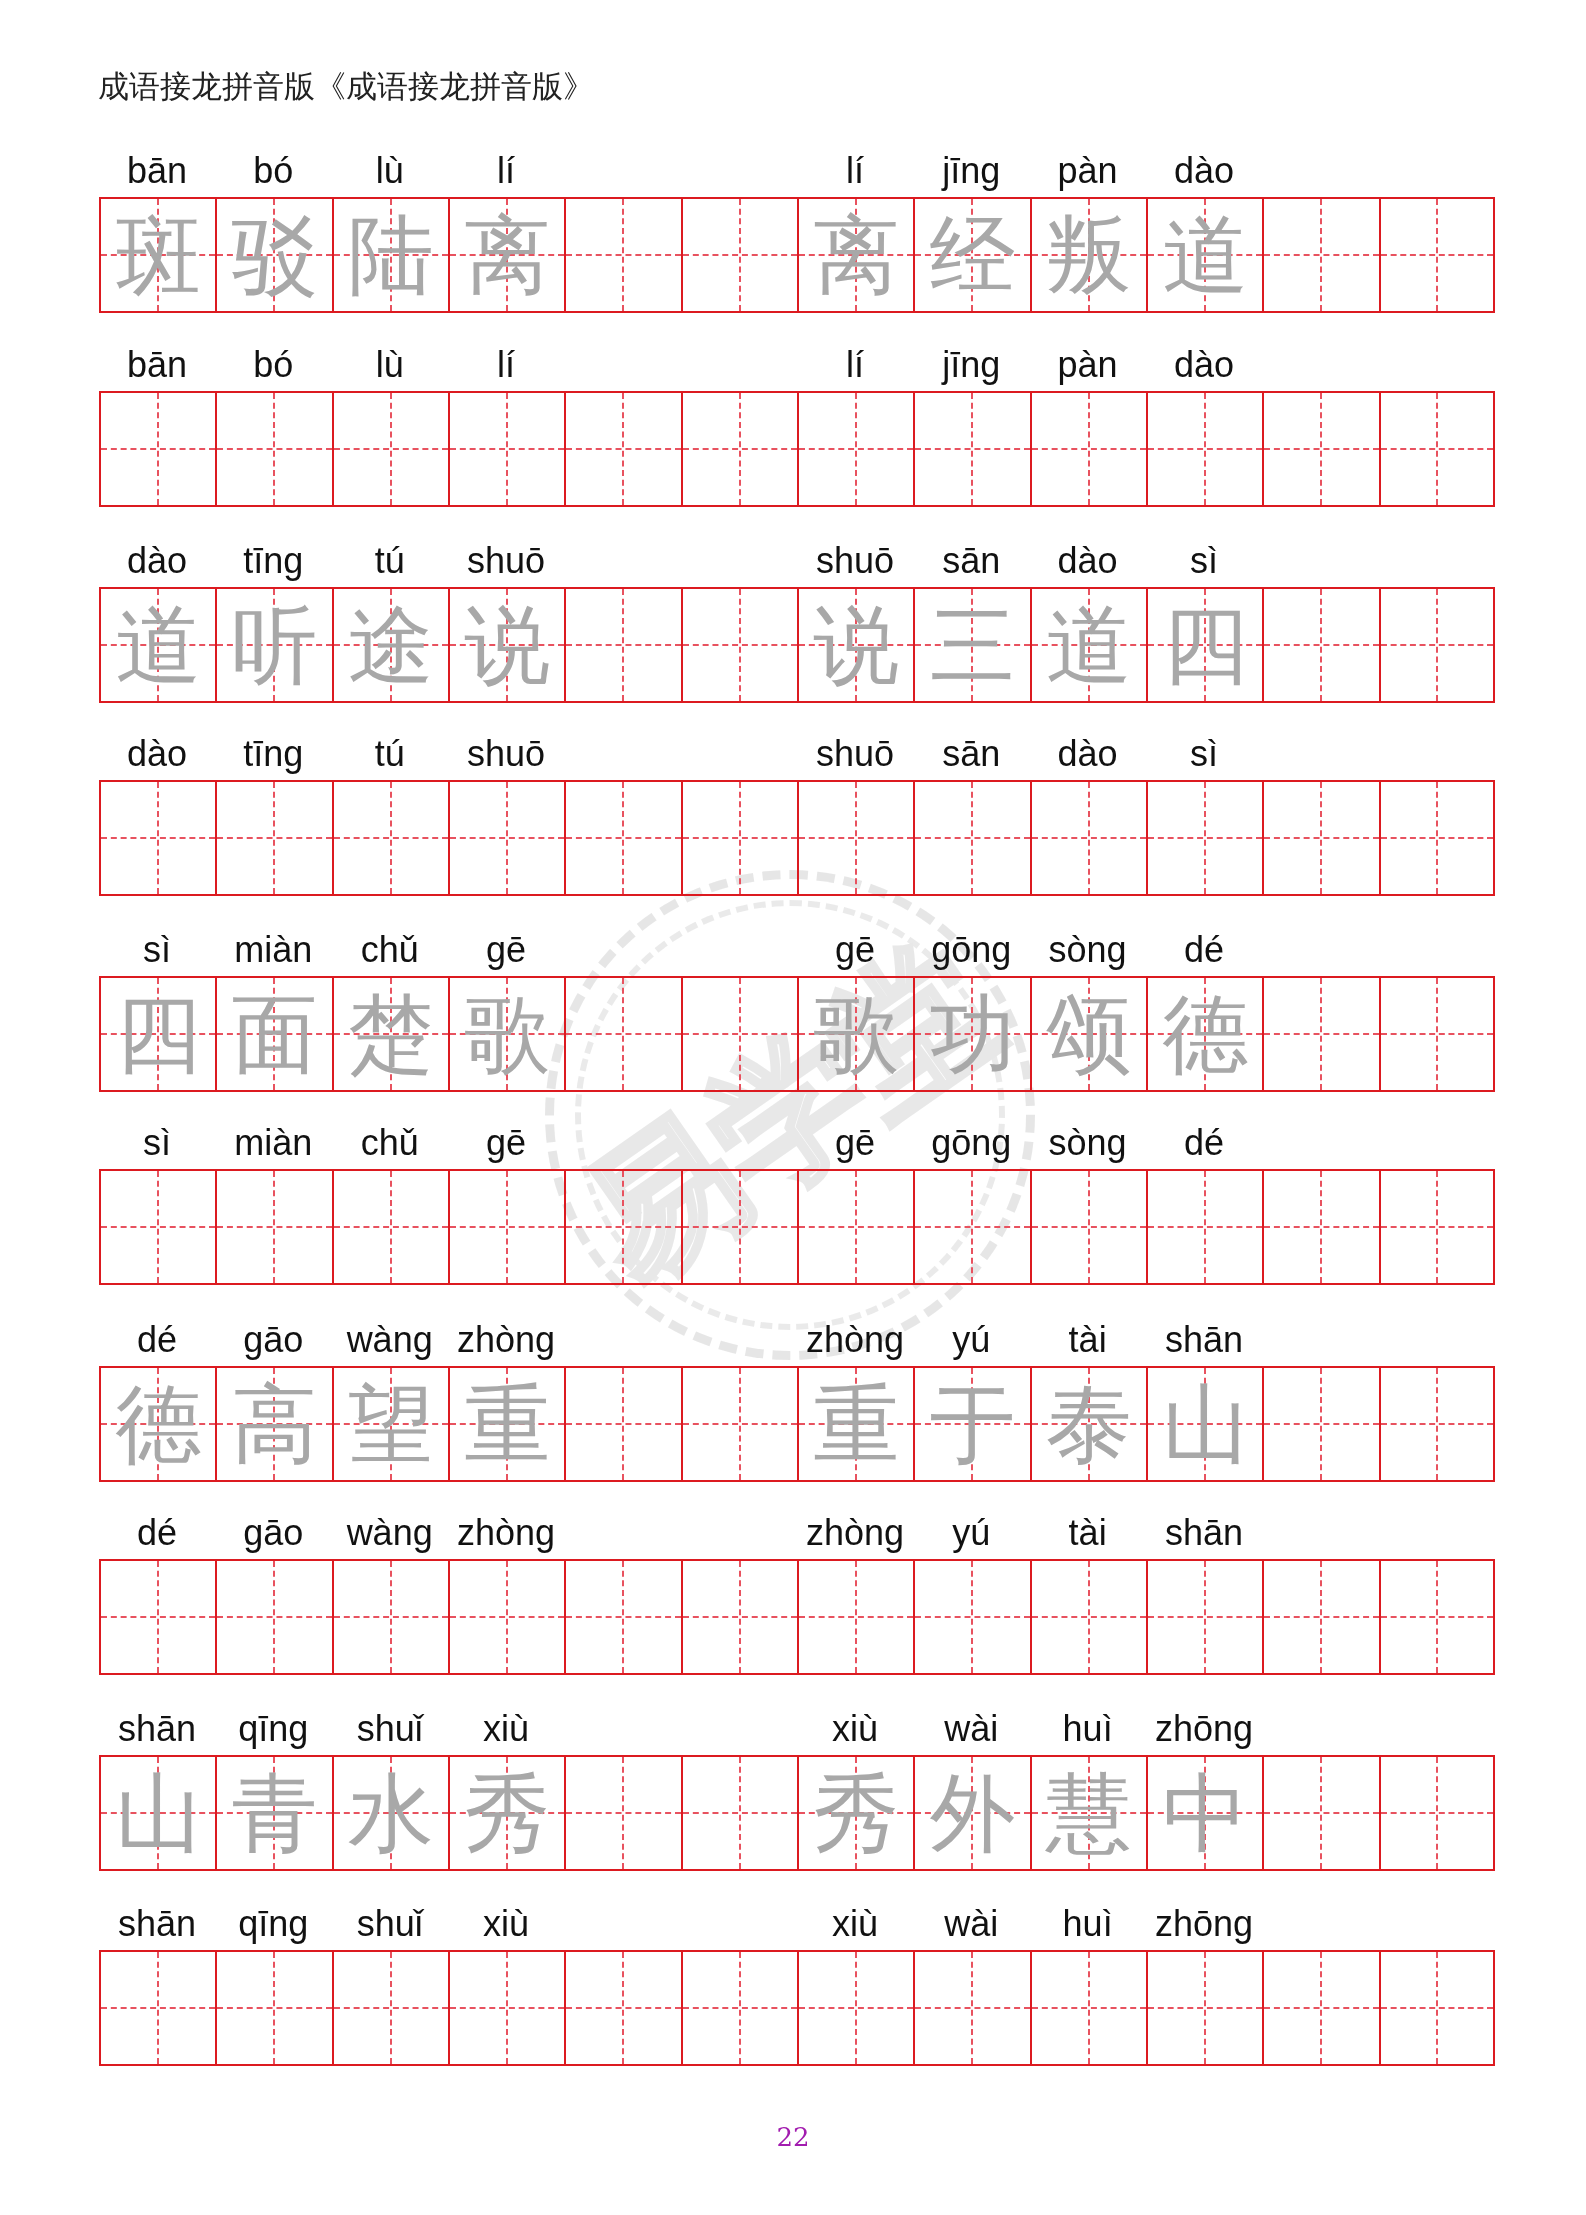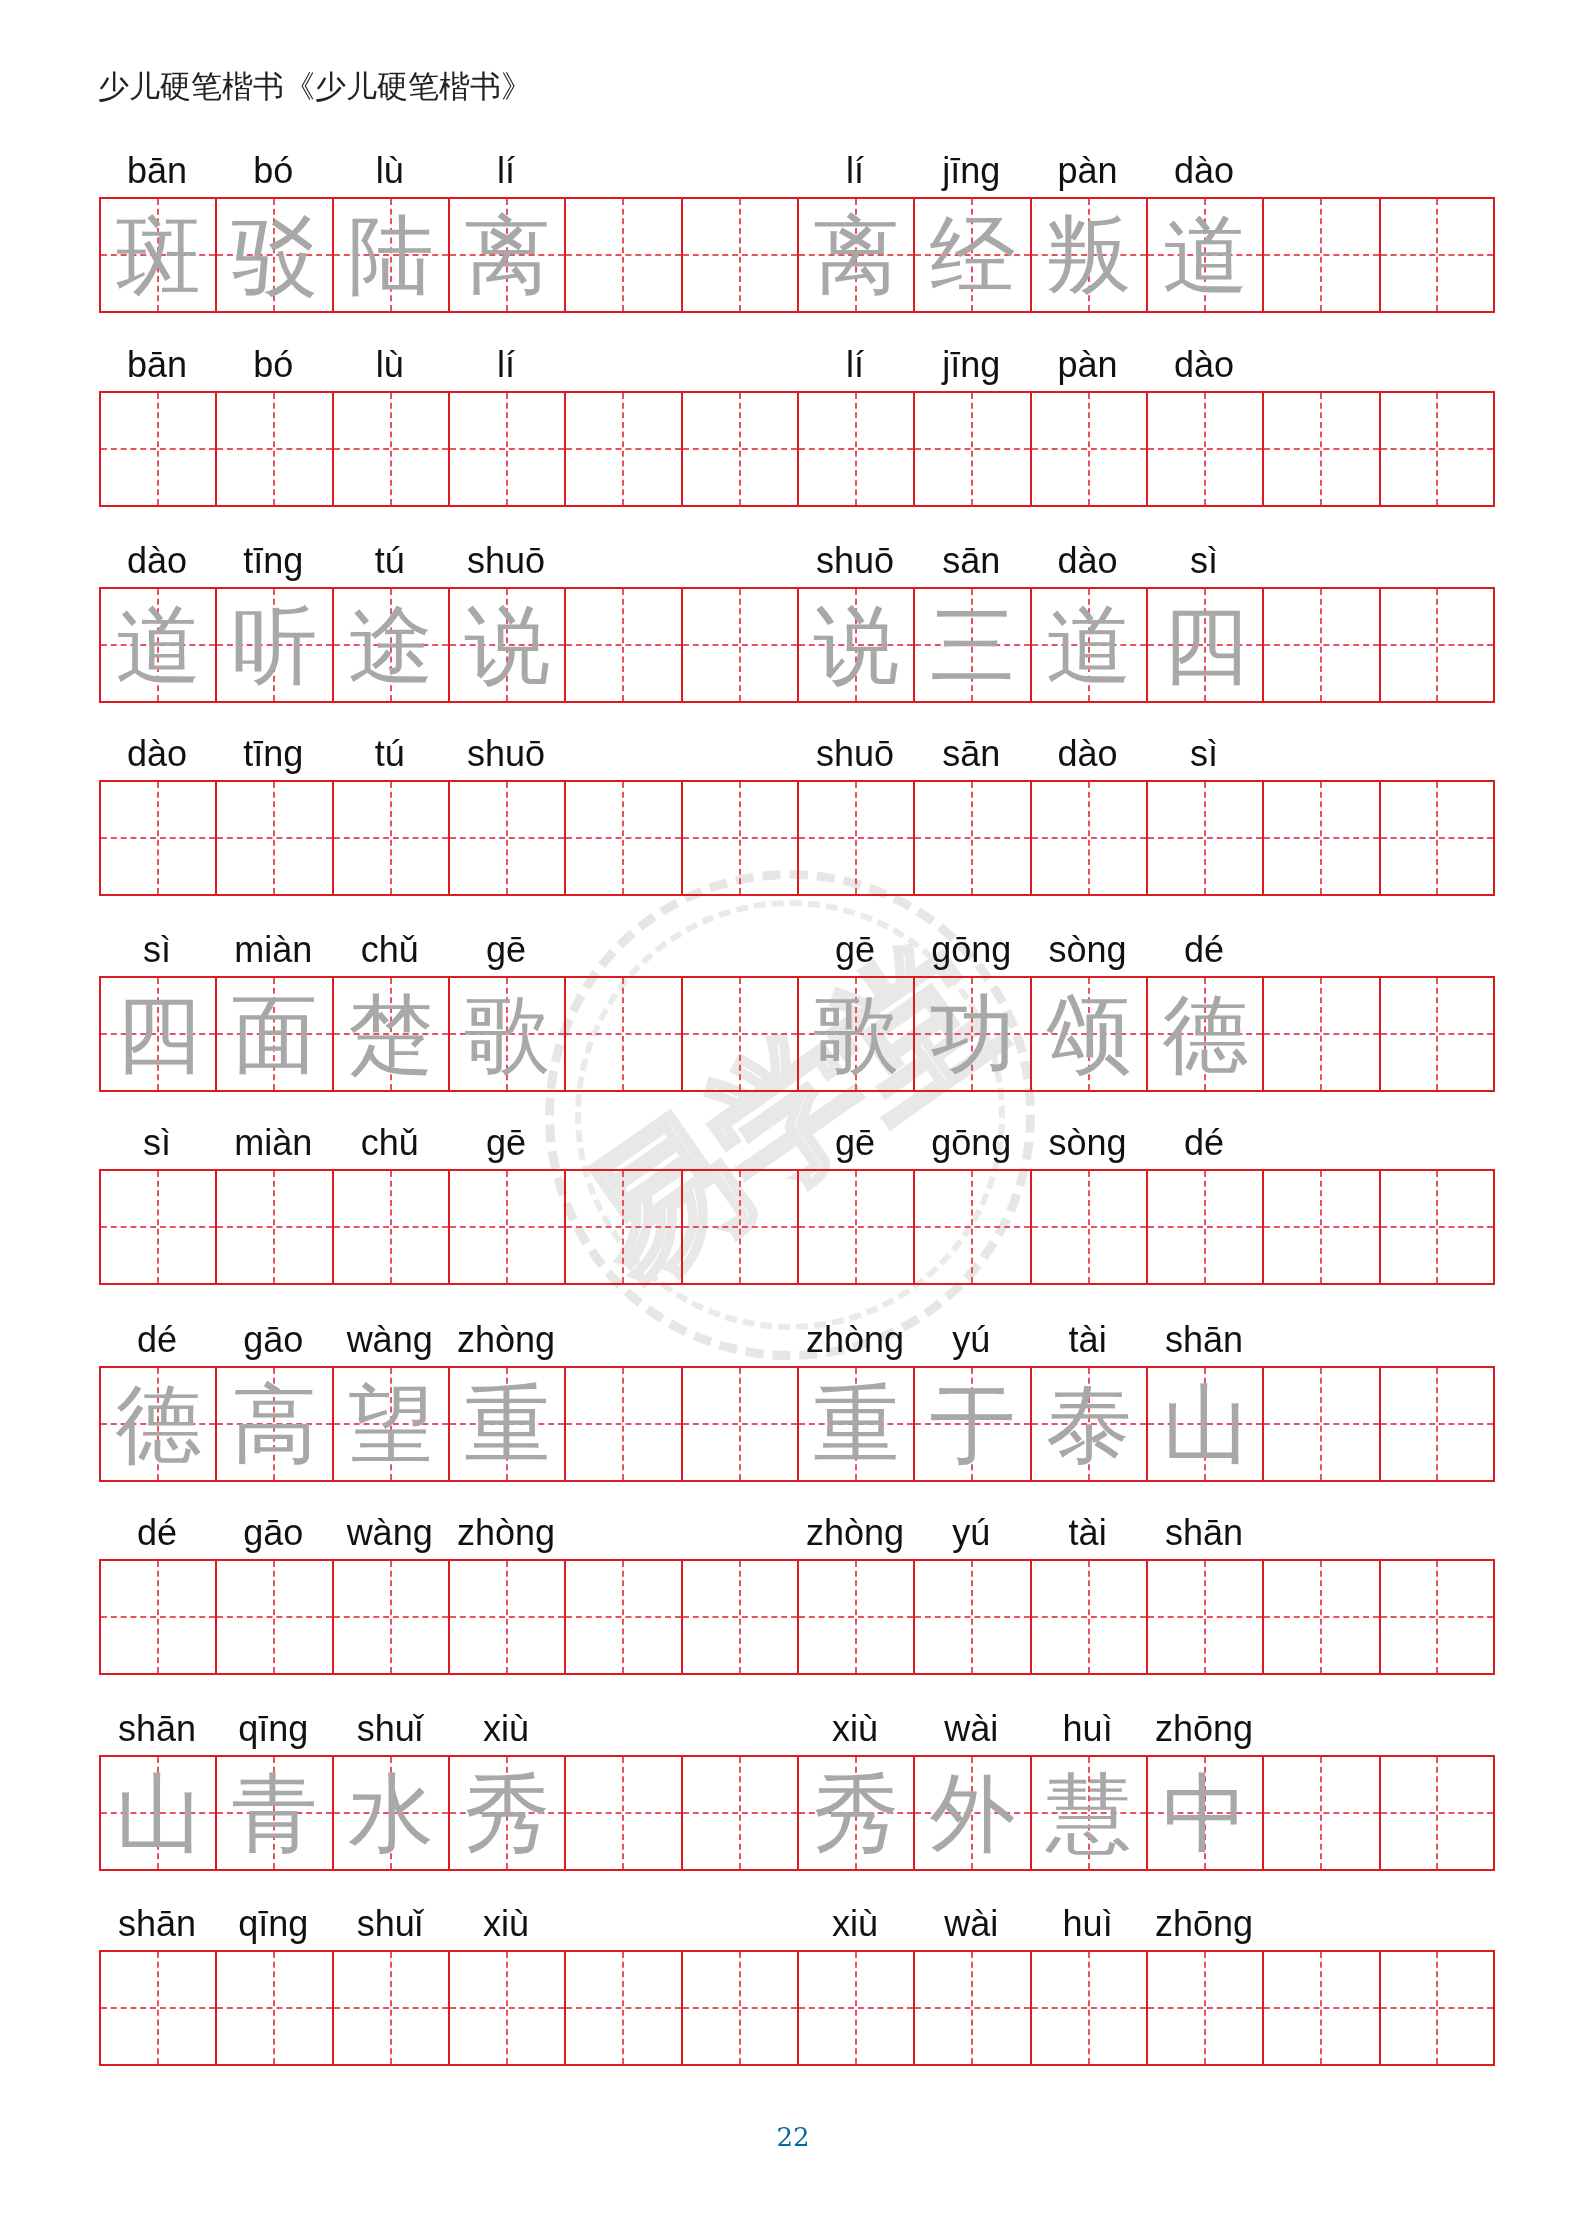--- a/index.html
+++ b/index.html
@@ -36,21 +36,21 @@
   }
   .cell .glyph {
     position:absolute; left:0; top:0; width:100%; height:100%;
     display:flex; align-items:center; justify-content:center;
     font-family:"DejaVu Serif", "Liberation Serif", serif;
     font-size:86px; color:#a8a8a8; line-height:1;
   }
   .page-number {
     position:absolute; left:743px; width:100px; top:2122px; text-align:center;
     font-family:"DejaVu Serif", "Liberation Serif", serif;
-    font-size:26px; color:#0369a1;
+    font-size:26px; color:#a21caf;
   }
   .watermark {
     position:absolute; left:545px; top:870px; width:490px; height:490px;
     pointer-events:none; opacity:0.5;
   }
   .watermark .ring-outer {
     position:absolute; inset:0; border-radius:50%;
     border:9px dashed #cfcfcf; box-sizing:border-box;
   }
   .watermark .ring-inner {
@@ -61,21 +61,21 @@
     position:absolute; left:0; top:0; width:100%; height:100%;
     display:flex; align-items:center; justify-content:center;
     font-family:"DejaVu Sans", sans-serif; font-size:150px; font-weight:bold;
     color:transparent; -webkit-text-stroke:5px #d2d2d2;
     transform:rotate(-35deg); white-space:nowrap;
   }
 </style>
 </head>
 <body>
 
-<div class="page-title">少儿硬笔楷书《少儿硬笔楷书》</div>
+<div class="page-title">成语接龙拼音版《成语接龙拼音版》</div>
 
 <div class="watermark">
   <div class="ring-outer"></div>
   <div class="ring-inner"></div>
   <div class="wm-text">易学堂</div>
 </div>
 
 <div id="rows">
     <div class="pinyin-row" style="top: 149px;">
       <span class="pinyin" style="left: 0px;">bān</span>

